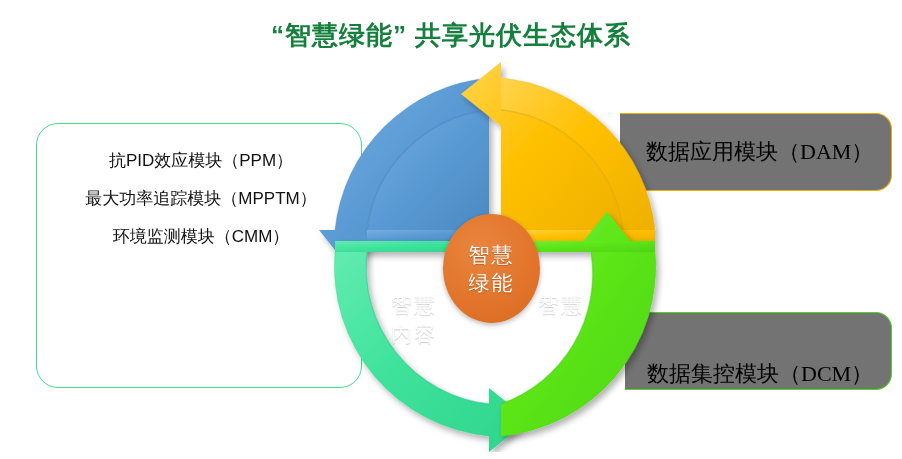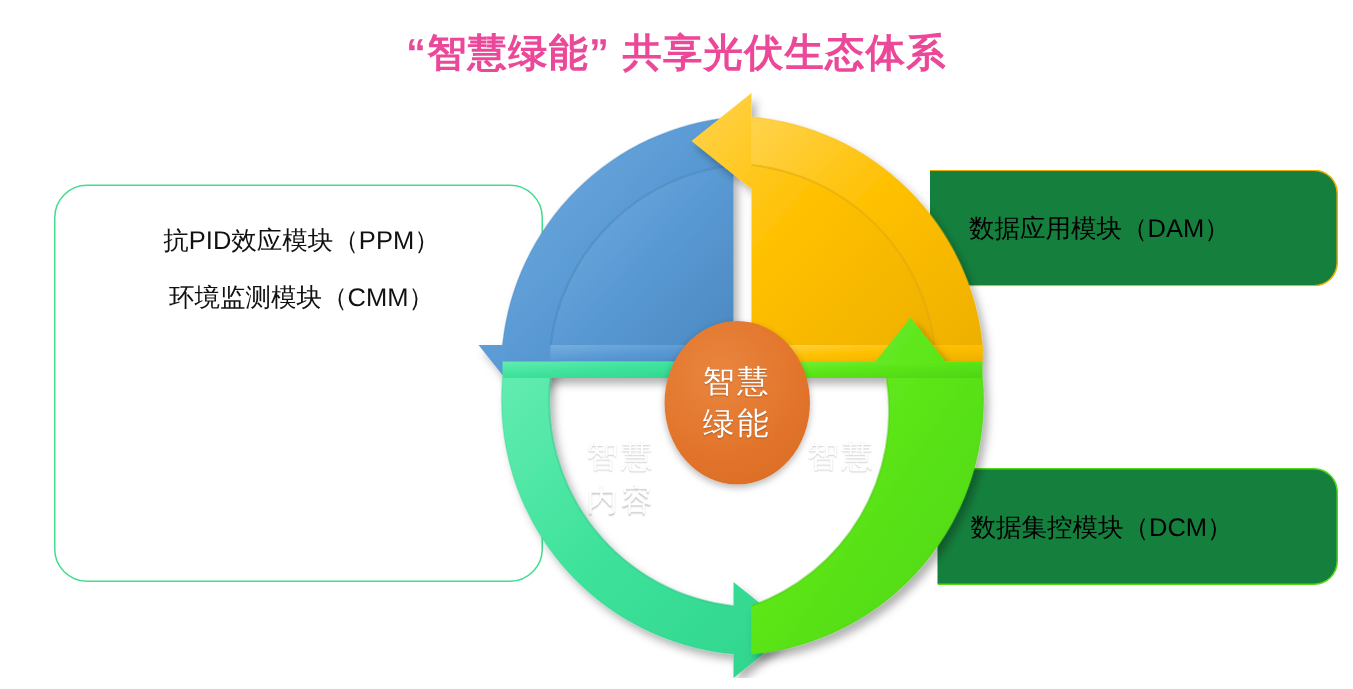--- a/index.html
+++ b/index.html
@@ -18,21 +18,21 @@
 
   #page-title {
     position: absolute;
     left: 0;
     top: 18px;
     width: 902px;
     text-align: center;
     font-size: 26px;
     font-weight: 600;
     letter-spacing: 1px;
-    color: #ec4899;
+    color: #15803d;
     white-space: pre;
   }
 
   
   #left-panel {
     position: absolute;
     left: 36px;
     top: 123px;
     width: 326px;
     height: 265px;
@@ -55,26 +55,27 @@
     white-space: nowrap;
     color: #111;
     text-align: center;
     padding-right: 6px;
   }
 
   
   .right-panel {
     position: absolute;
     box-sizing: border-box;
-    background: #15803d;
+    background: #737373;
     z-index: 2;
-    font-size: 17px;
+    font-size: 22px;
     white-space: nowrap;
     display: flex;
     align-items: center;
+    font-family: Liberation Serif, serif;
   }
   #right-panel-dam {
     left: 620px;
     top: 113px;
     width: 272px;
     height: 78px;
     border: 1.6px solid #ecb000;
     border-left: none;
     border-top-right-radius: 16px;
     border-bottom-right-radius: 16px;
@@ -83,20 +84,21 @@
   #right-panel-dcm {
     left: 625px;
     top: 312px;
     width: 267px;
     height: 78px;
     border: 1.6px solid #4fd918;
     border-left: none;
     border-top-right-radius: 16px;
     border-bottom-right-radius: 16px;
     padding-left: 22px;
+    align-items: flex-end;
   }
 
   
   #cycle-diagram {
     position: absolute;
     left: 305px;
     top: 62px;
     width: 380px;
     height: 390px;
     z-index: 3;
@@ -144,20 +146,21 @@
   }
 </style>
 </head>
 <body>
 
 <div id="page-title">“智慧绿能” 共享光伏生态体系</div>
 
 <div id="left-panel">
   <div id="left-panel-list">
     <div class="module-item">抗PID效应模块（PPM）</div>
+    <div class="module-item">最大功率追踪模块（MPPTM）</div>
     <div class="module-item">环境监测模块（CMM）</div>
   </div>
 </div>
 
 <div class="right-panel" id="right-panel-dam">
   <span>数据应用模块（DAM）</span>
 </div>
 <div class="right-panel" id="right-panel-dcm">
   <span>数据集控模块（DCM）</span>
 </div>

